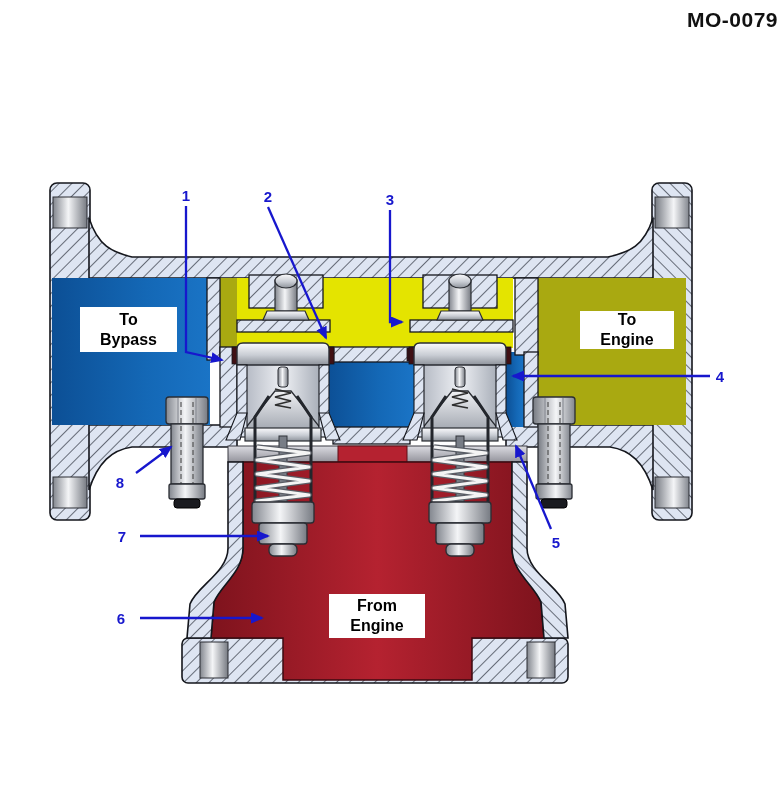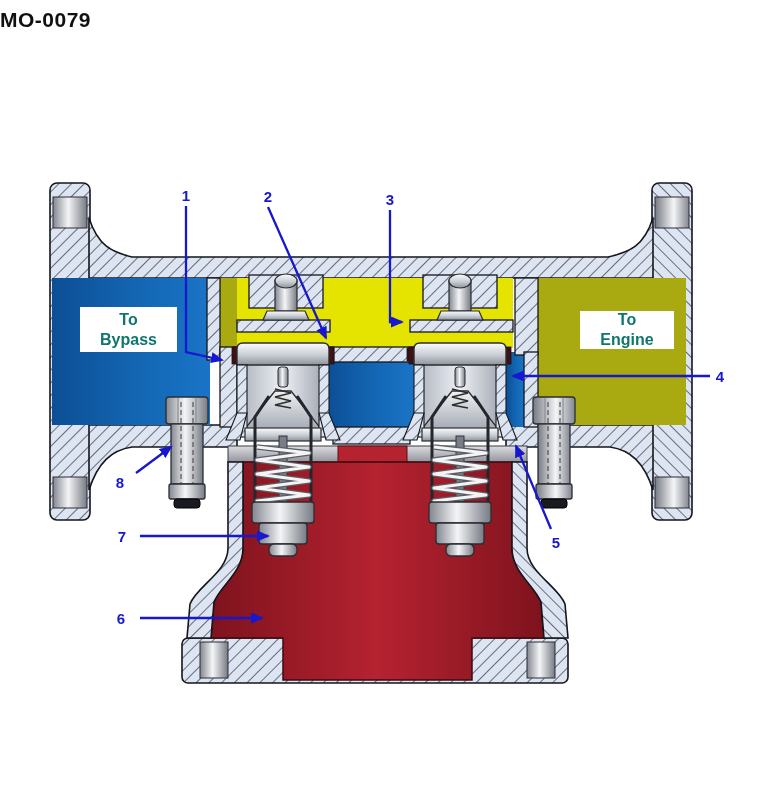--- a/index.html
+++ b/index.html
@@ -1,21 +1,21 @@
 <!DOCTYPE html>
 <html><head>
 <meta charset="utf-8">
 <style>
   html,body{margin:0;padding:0;background:#ffffff;}
   #stage{position:relative;width:778px;height:800px;background:#fff;overflow:hidden;
          font-family:"Liberation Sans",sans-serif;}
   #drawing{position:absolute;left:0;top:0;}
-  .title{position:absolute;left:0;top:8px;width:100%;text-align:left;
+  .title{position:absolute;left:0;top:8px;width:100%;text-align:right;
          font-size:21px;font-weight:bold;color:#111;letter-spacing:.5px;}
-  .flow-label{position:absolute;background:#ffffff;color:#0f766e;
+  .flow-label{position:absolute;background:#ffffff;color:#000000;
               font-weight:bold;font-size:16px;line-height:1.25;text-align:center;
               display:flex;flex-direction:column;justify-content:center;}
   .callout{position:absolute;transform:translate(-50%,-50%);
            font-weight:bold;font-size:15px;color:#1717cd;}
 </style>
 </head>
 <body>
 
 <div id="stage">
 
@@ -169,20 +169,24 @@
 <div class="flow-label" style="left:80px;top:307px;width:97px;height:45px;">
   <span>To</span>
   <span>Bypass</span>
 </div>
 
 <div class="flow-label" style="left:580px;top:311px;width:94px;height:38px;">
   <span>To</span>
   <span>Engine</span>
 </div>
 
+<div class="flow-label" style="left:329px;top:594px;width:96px;height:44px;">
+  <span>From</span>
+  <span>Engine</span>
+</div>
 
 <span class="callout" style="left:186px;top:195px;">1</span>
 <span class="callout" style="left:268px;top:196px;">2</span>
 <span class="callout" style="left:390px;top:199px;">3</span>
 <span class="callout" style="left:720px;top:376px;">4</span>
 <span class="callout" style="left:556px;top:542px;">5</span>
 <span class="callout" style="left:121px;top:618px;">6</span>
 <span class="callout" style="left:122px;top:536px;">7</span>
 <span class="callout" style="left:120px;top:482px;">8</span>
 

